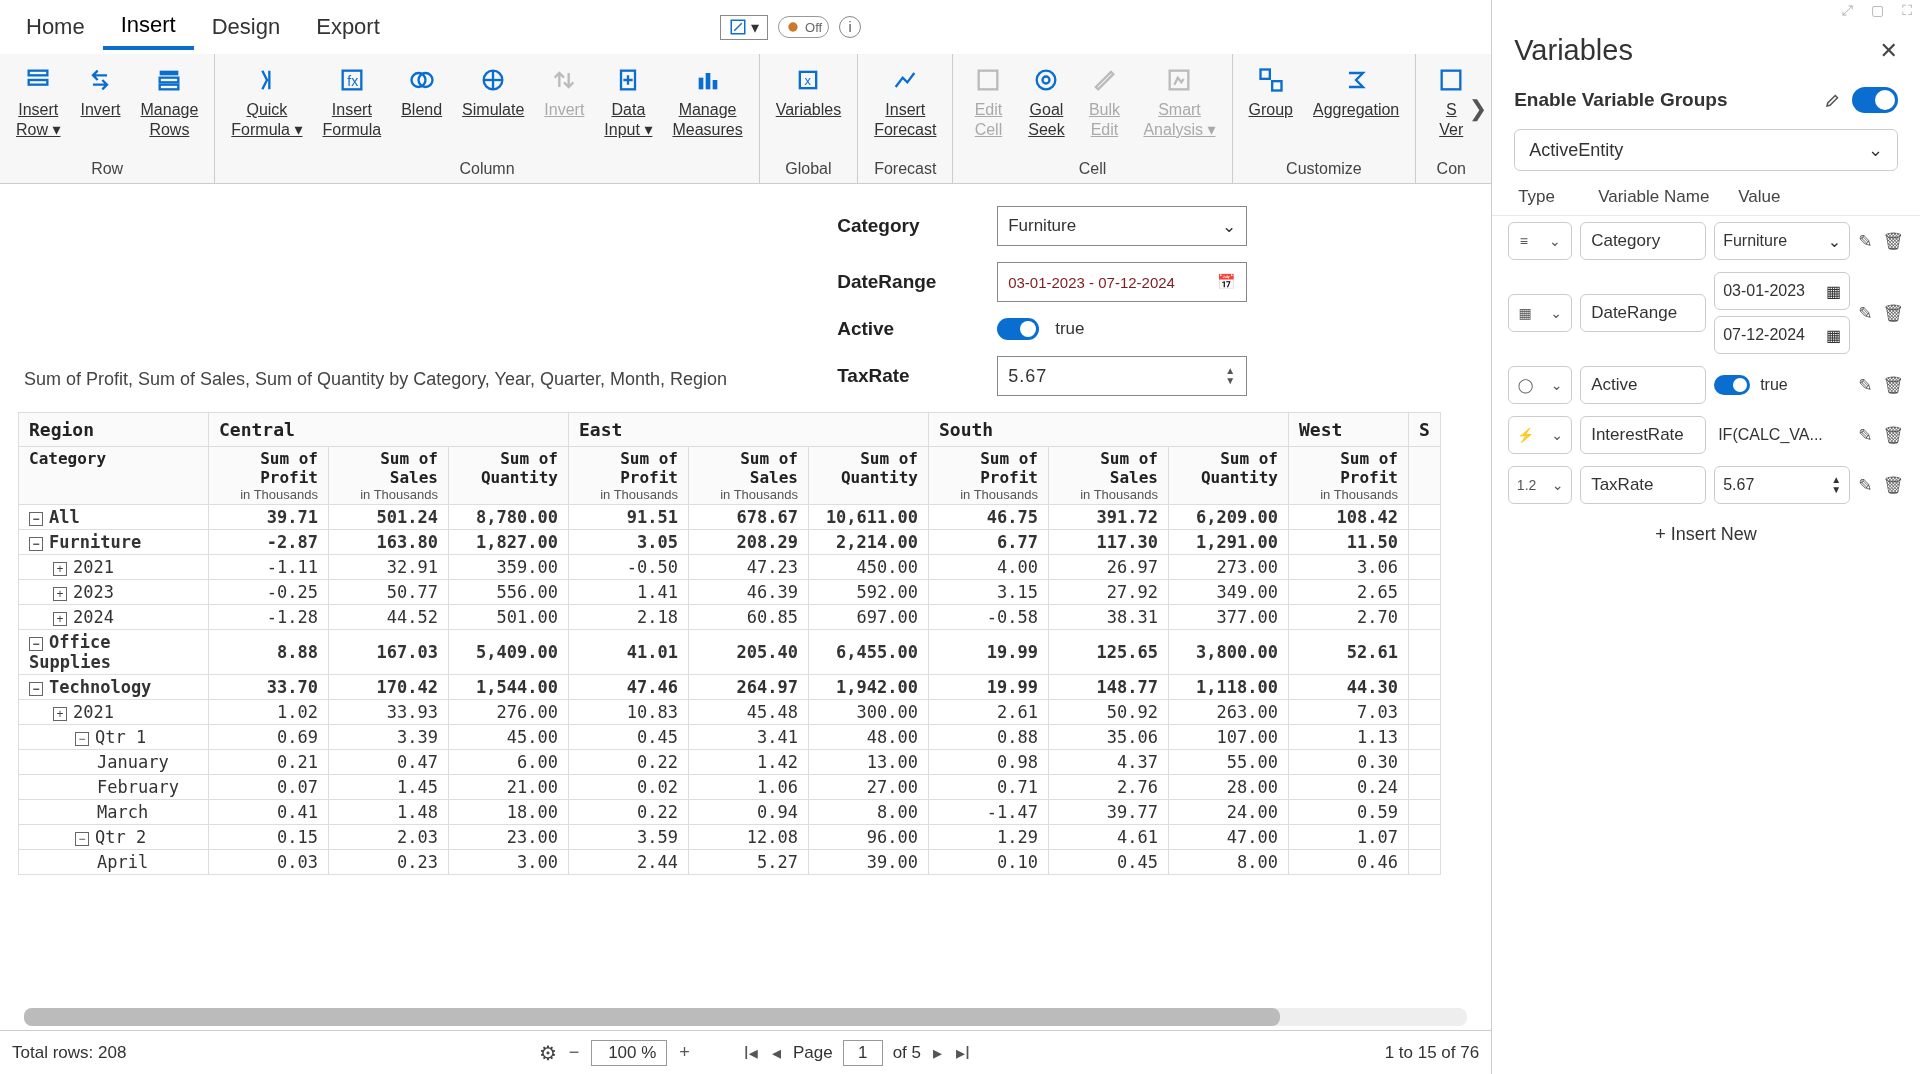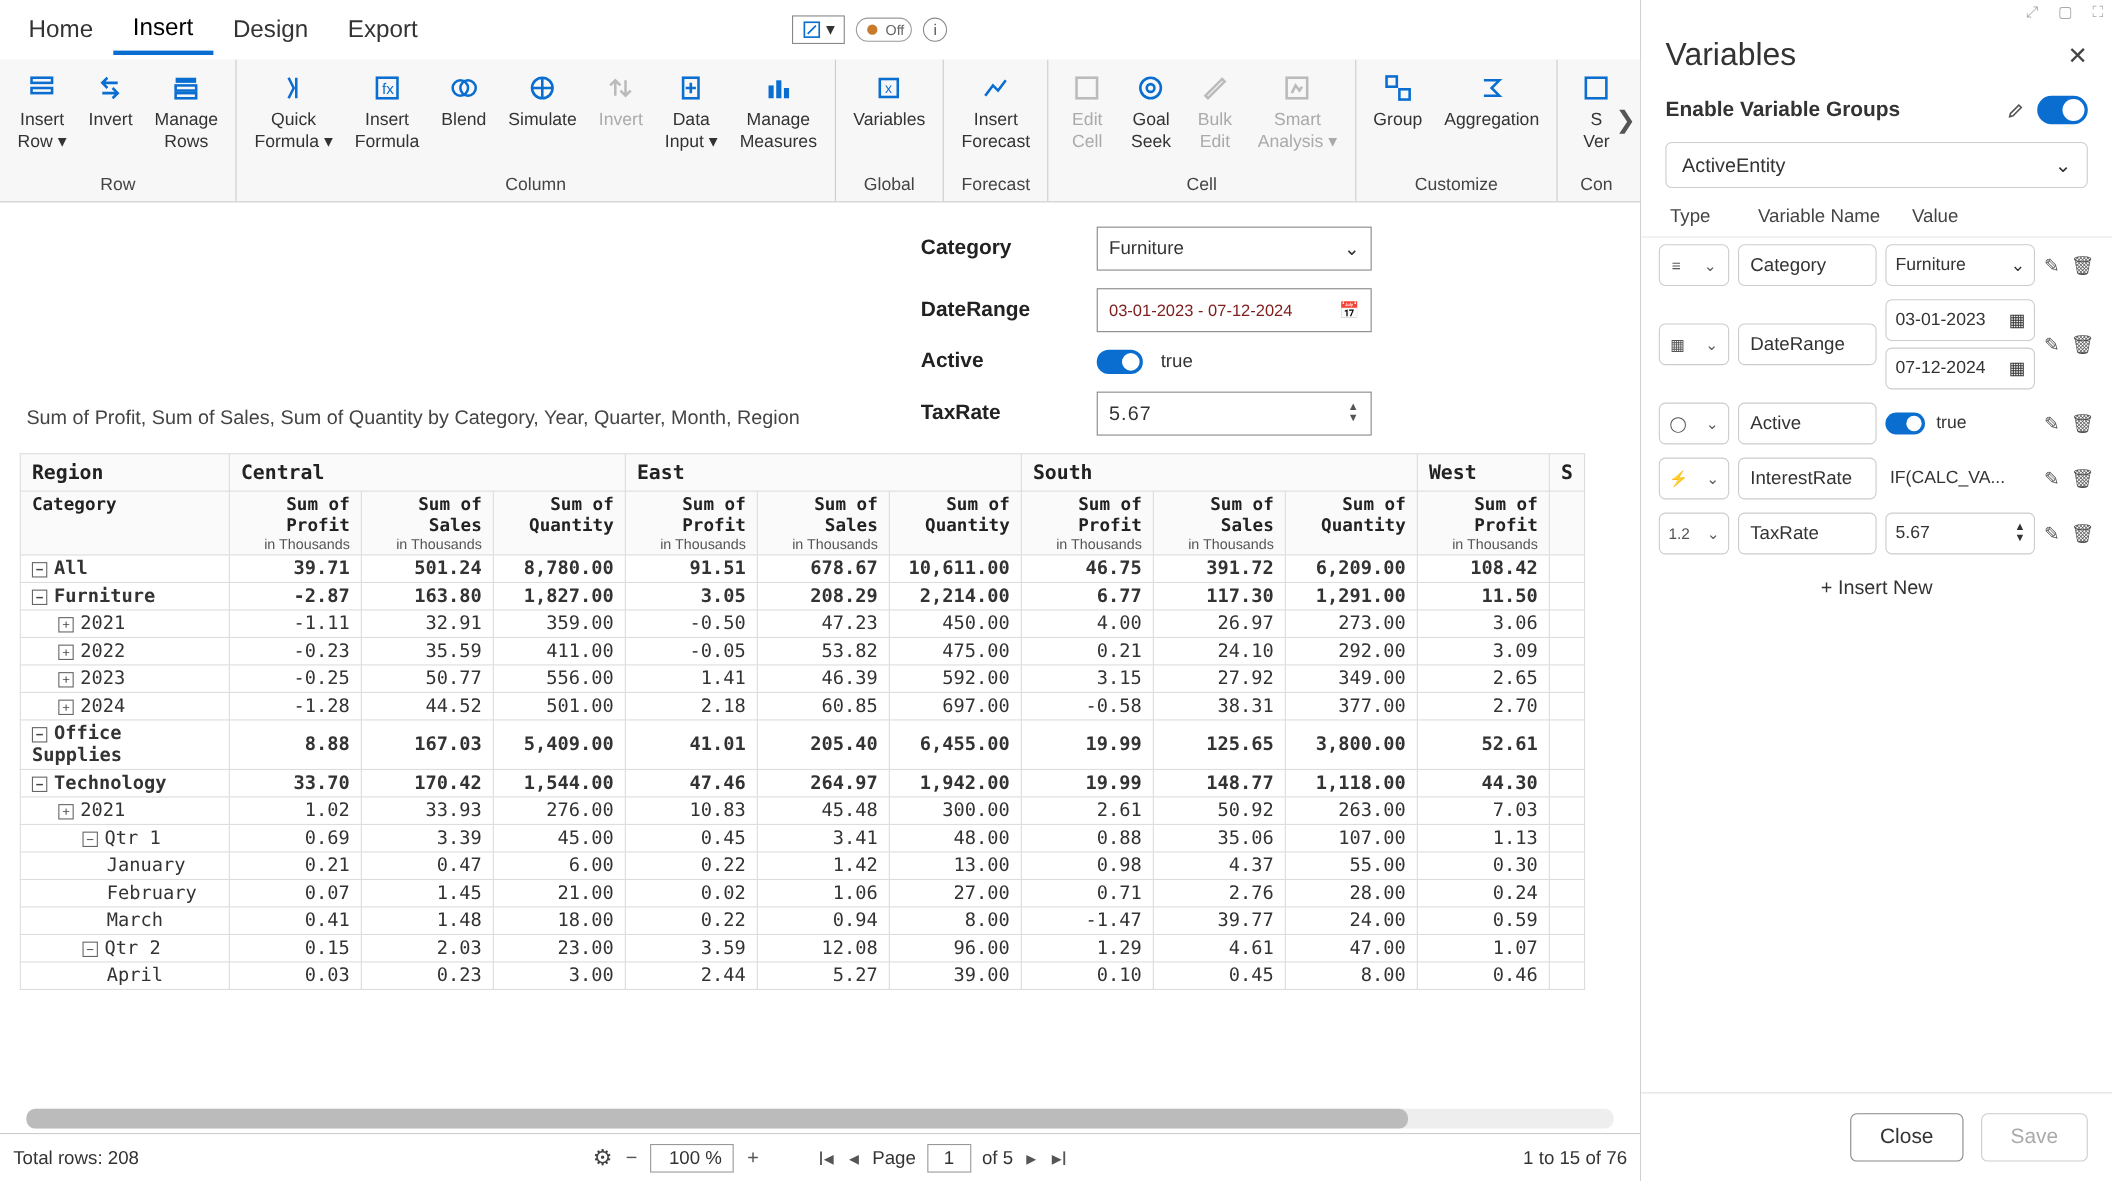--- a/index.html
+++ b/index.html
@@ -14,21 +14,21 @@
 .menubar .center-controls { position: absolute; left: 720px; display: flex; align-items: center; gap: 10px; }
 .toggle-off { display: flex; align-items: center; border: 1px solid #999; border-radius: 12px; padding: 2px 6px; font-size: 13px; color: #666; }
 .toggle-off svg { margin-right: 4px; }
 .info-icon, .btn-icon { width: 22px; height: 22px; border: 1px solid #888; border-radius: 50%; display: flex; align-items: center; justify-content: center; font-size: 14px; color: #555; }
 
 
 .ribbon { height: 130px; background: #f7f7f7; border-bottom: 1px solid #ccc; display: flex; position: relative; overflow: hidden; }
 .ribbon-group { display: flex; flex-direction: column; border-right: 1px solid #ccc; padding: 4px 0 0 0; }
 .ribbon-group .buttons { display: flex; padding: 0 6px; flex: 1; align-items: flex-start; }
 .ribbon-group .group-label { text-align: center; font-size: 16px; color: #444; padding: 3px 0 5px 0; }
-.ribbon-btn { display: flex; flex-direction: column; align-items: center; justify-content: flex-start; padding: 6px 10px; font-size: 16px; color: #333; text-align: center; line-height: 1.25; cursor: pointer; min-width: 58px; }
+.ribbon-btn { display: flex; flex-direction: column; align-items: center; justify-content: flex-start; padding: 6px 10px; font-size: 16px; color: #333; text-align: center; line-height: 1.25; cursor: pointer; min-width: 58px; text-decoration: underline; }
 .ribbon-btn .icon-holder { height: 32px; display: flex; align-items: center; justify-content: center; margin-bottom: 4px; }
 .ribbon-btn svg { width: 28px; height: 28px; }
 .ribbon-btn.disabled { color: #aaa; }
 .ribbon-nav { position: absolute; right: 4px; top: 42px; font-size: 22px; color: #555; cursor: pointer; }
 
 
 .filter-area { padding: 22px 24px 10px 24px; display: flex; }
 .filter-left { flex: 1; display: flex; align-items: flex-end; padding-bottom: 6px; }
 .subtitle { font-size: 18px; color: #444; }
 .filter-grid { display: grid; grid-template-columns: 160px 250px; row-gap: 16px; align-items: center; margin-right: 220px; }
@@ -434,34 +434,20 @@
             <td class="num">-0.50</td>
             <td class="num">47.23</td>
             <td class="num">450.00</td>
             <td class="num">4.00</td>
             <td class="num">26.97</td>
             <td class="num">273.00</td>
             <td class="num">3.06</td>
             <td></td>
           </tr>
           <tr class="">
-            <td class="indent1"><span class="exp-icon">+</span>2022</td>
-            <td class="num">-0.23</td>
-            <td class="num">35.59</td>
-            <td class="num">411.00</td>
-            <td class="num">-0.05</td>
-            <td class="num">53.82</td>
-            <td class="num">475.00</td>
-            <td class="num">0.21</td>
-            <td class="num">24.10</td>
-            <td class="num">292.00</td>
-            <td class="num">3.09</td>
-            <td></td>
-          </tr>
-          <tr class="">
             <td class="indent1"><span class="exp-icon">+</span>2023</td>
             <td class="num">-0.25</td>
             <td class="num">50.77</td>
             <td class="num">556.00</td>
             <td class="num">1.41</td>
             <td class="num">46.39</td>
             <td class="num">592.00</td>
             <td class="num">3.15</td>
             <td class="num">27.92</td>
             <td class="num">349.00</td>
@@ -736,17 +722,13 @@
           <span>5.67</span>
           <span style="font-size:10px;line-height:1;">▲<br>▼</span>
         </div>
         <div class="row-icons">
           <span>✎</span>
           <span>🗑</span>
         </div>
       </div>
     </div>
   <div class="insert-new">+   Insert New</div>
-  <div class="panel-footer">
-    <div class="btn">Close</div>
-    <div class="btn disabled">Save</div>
-  </div>
 </div>
 
 </body></html>

